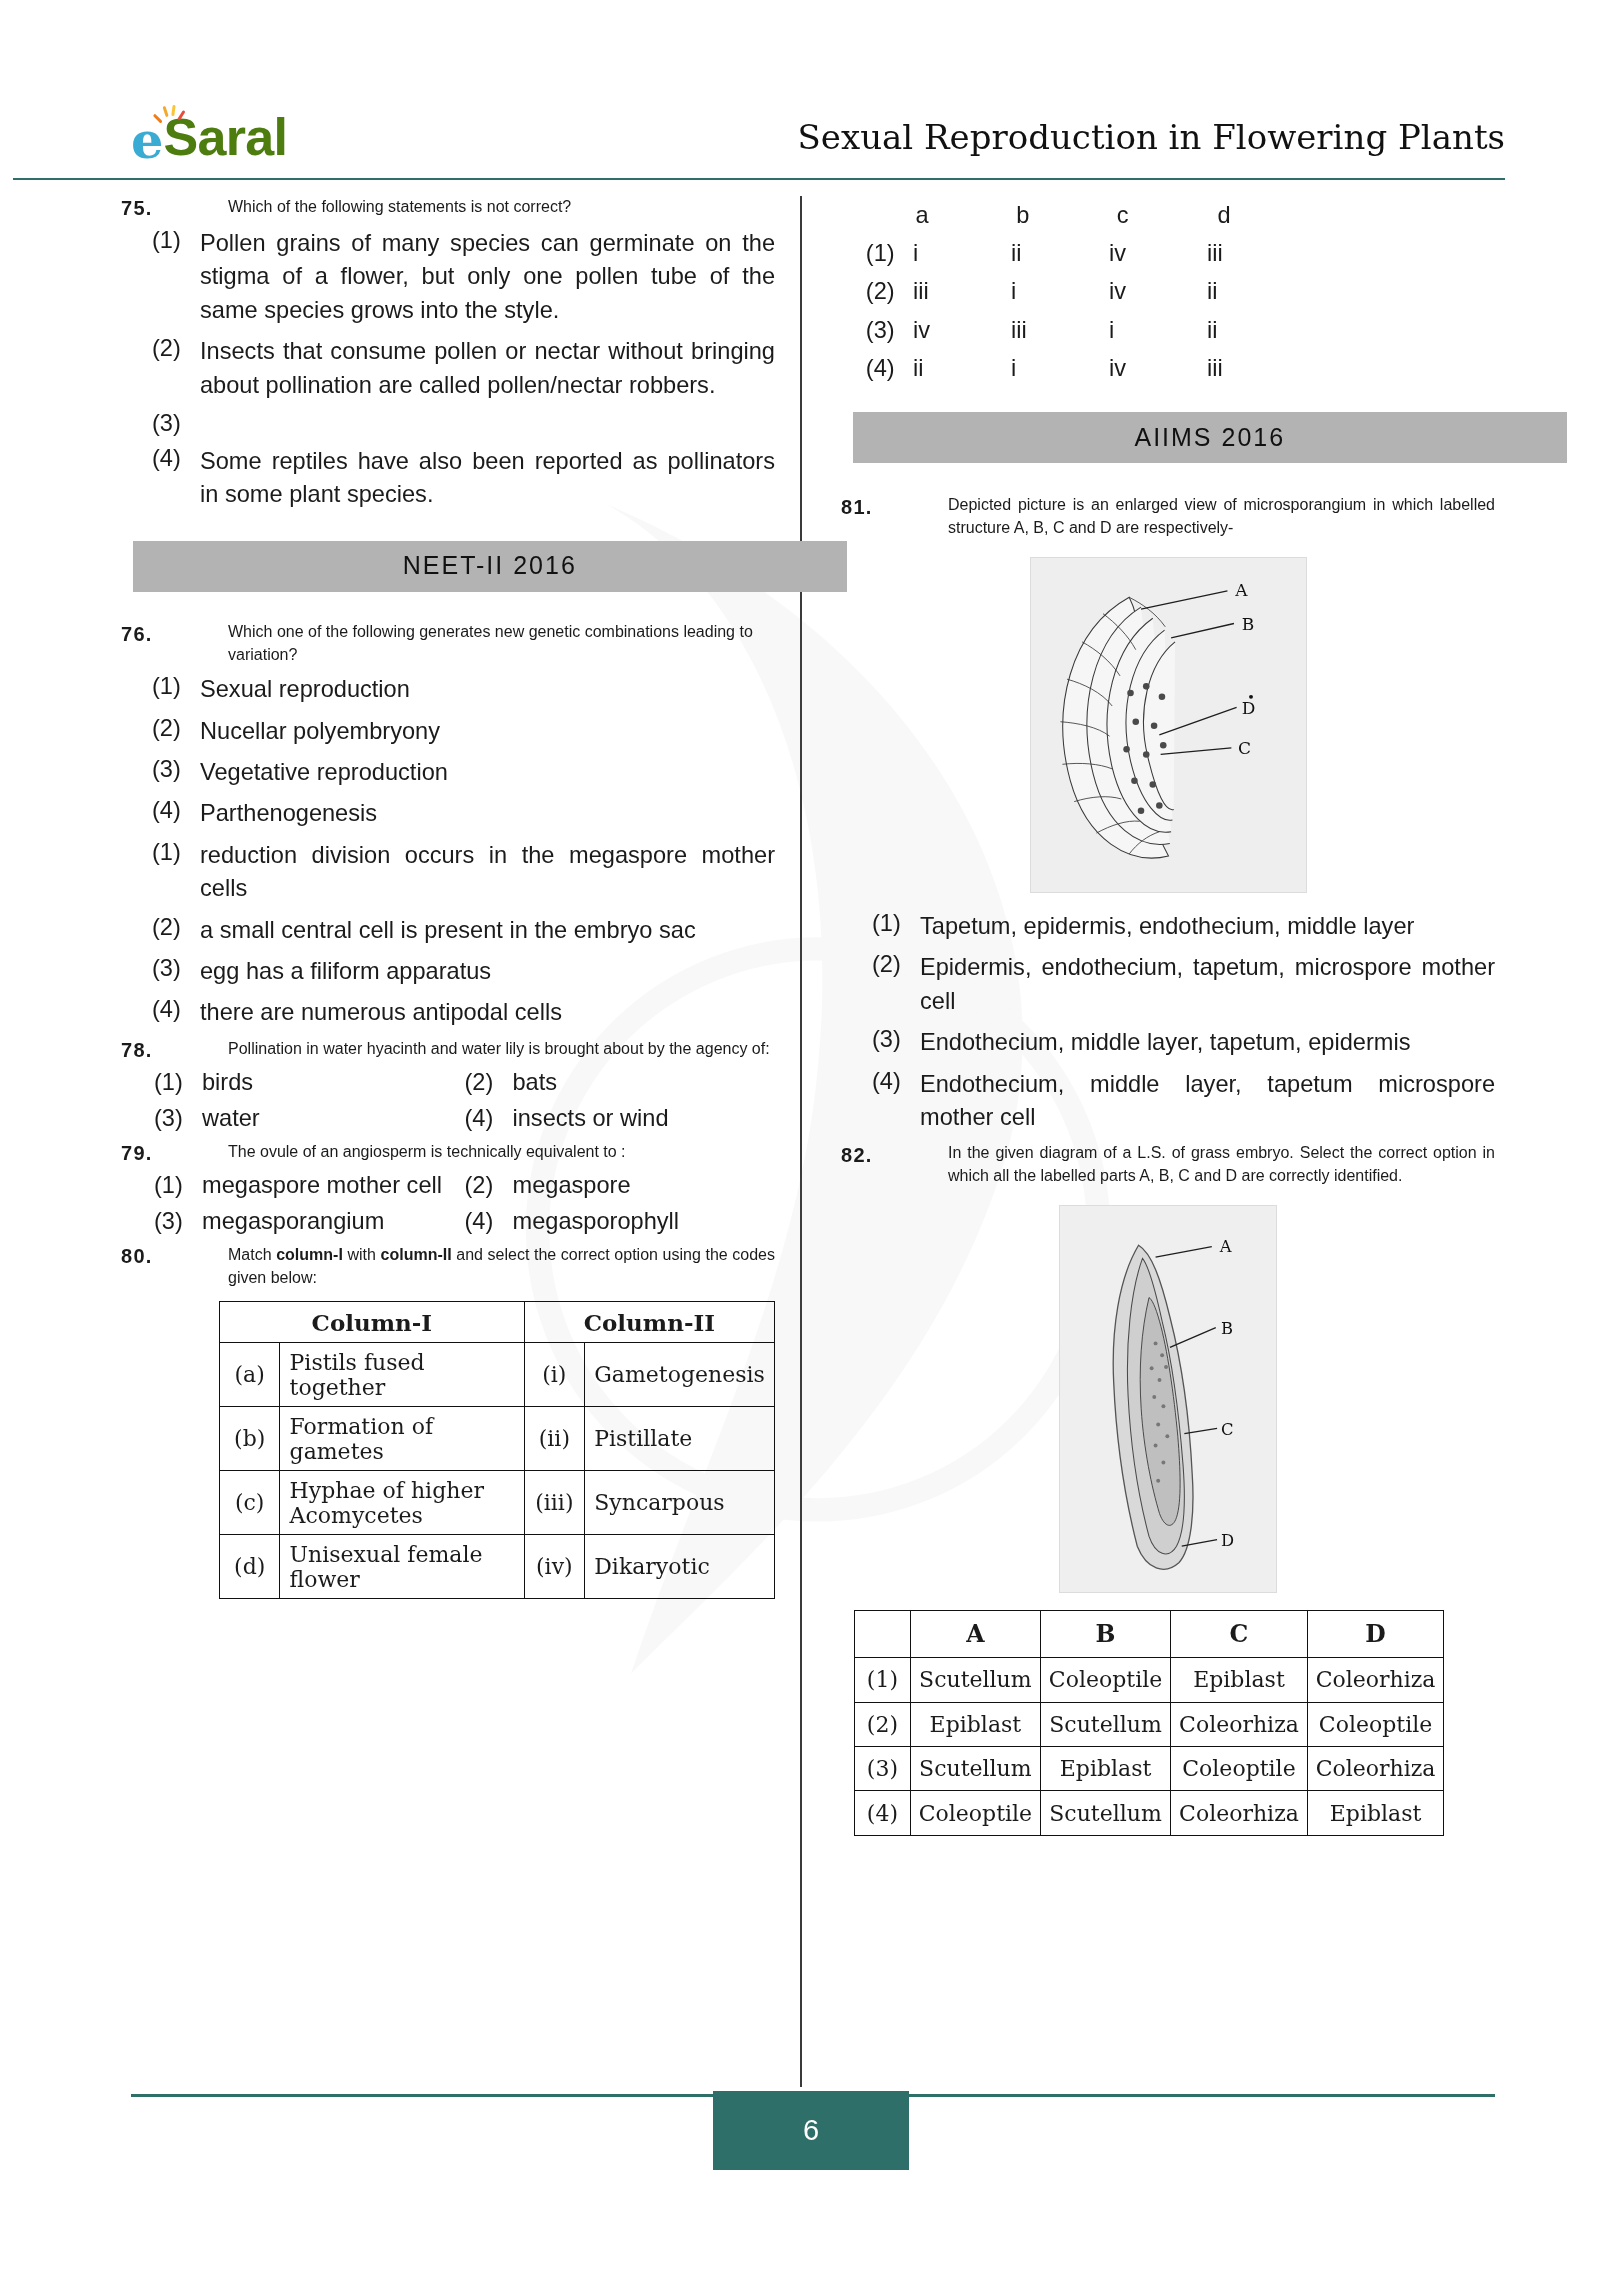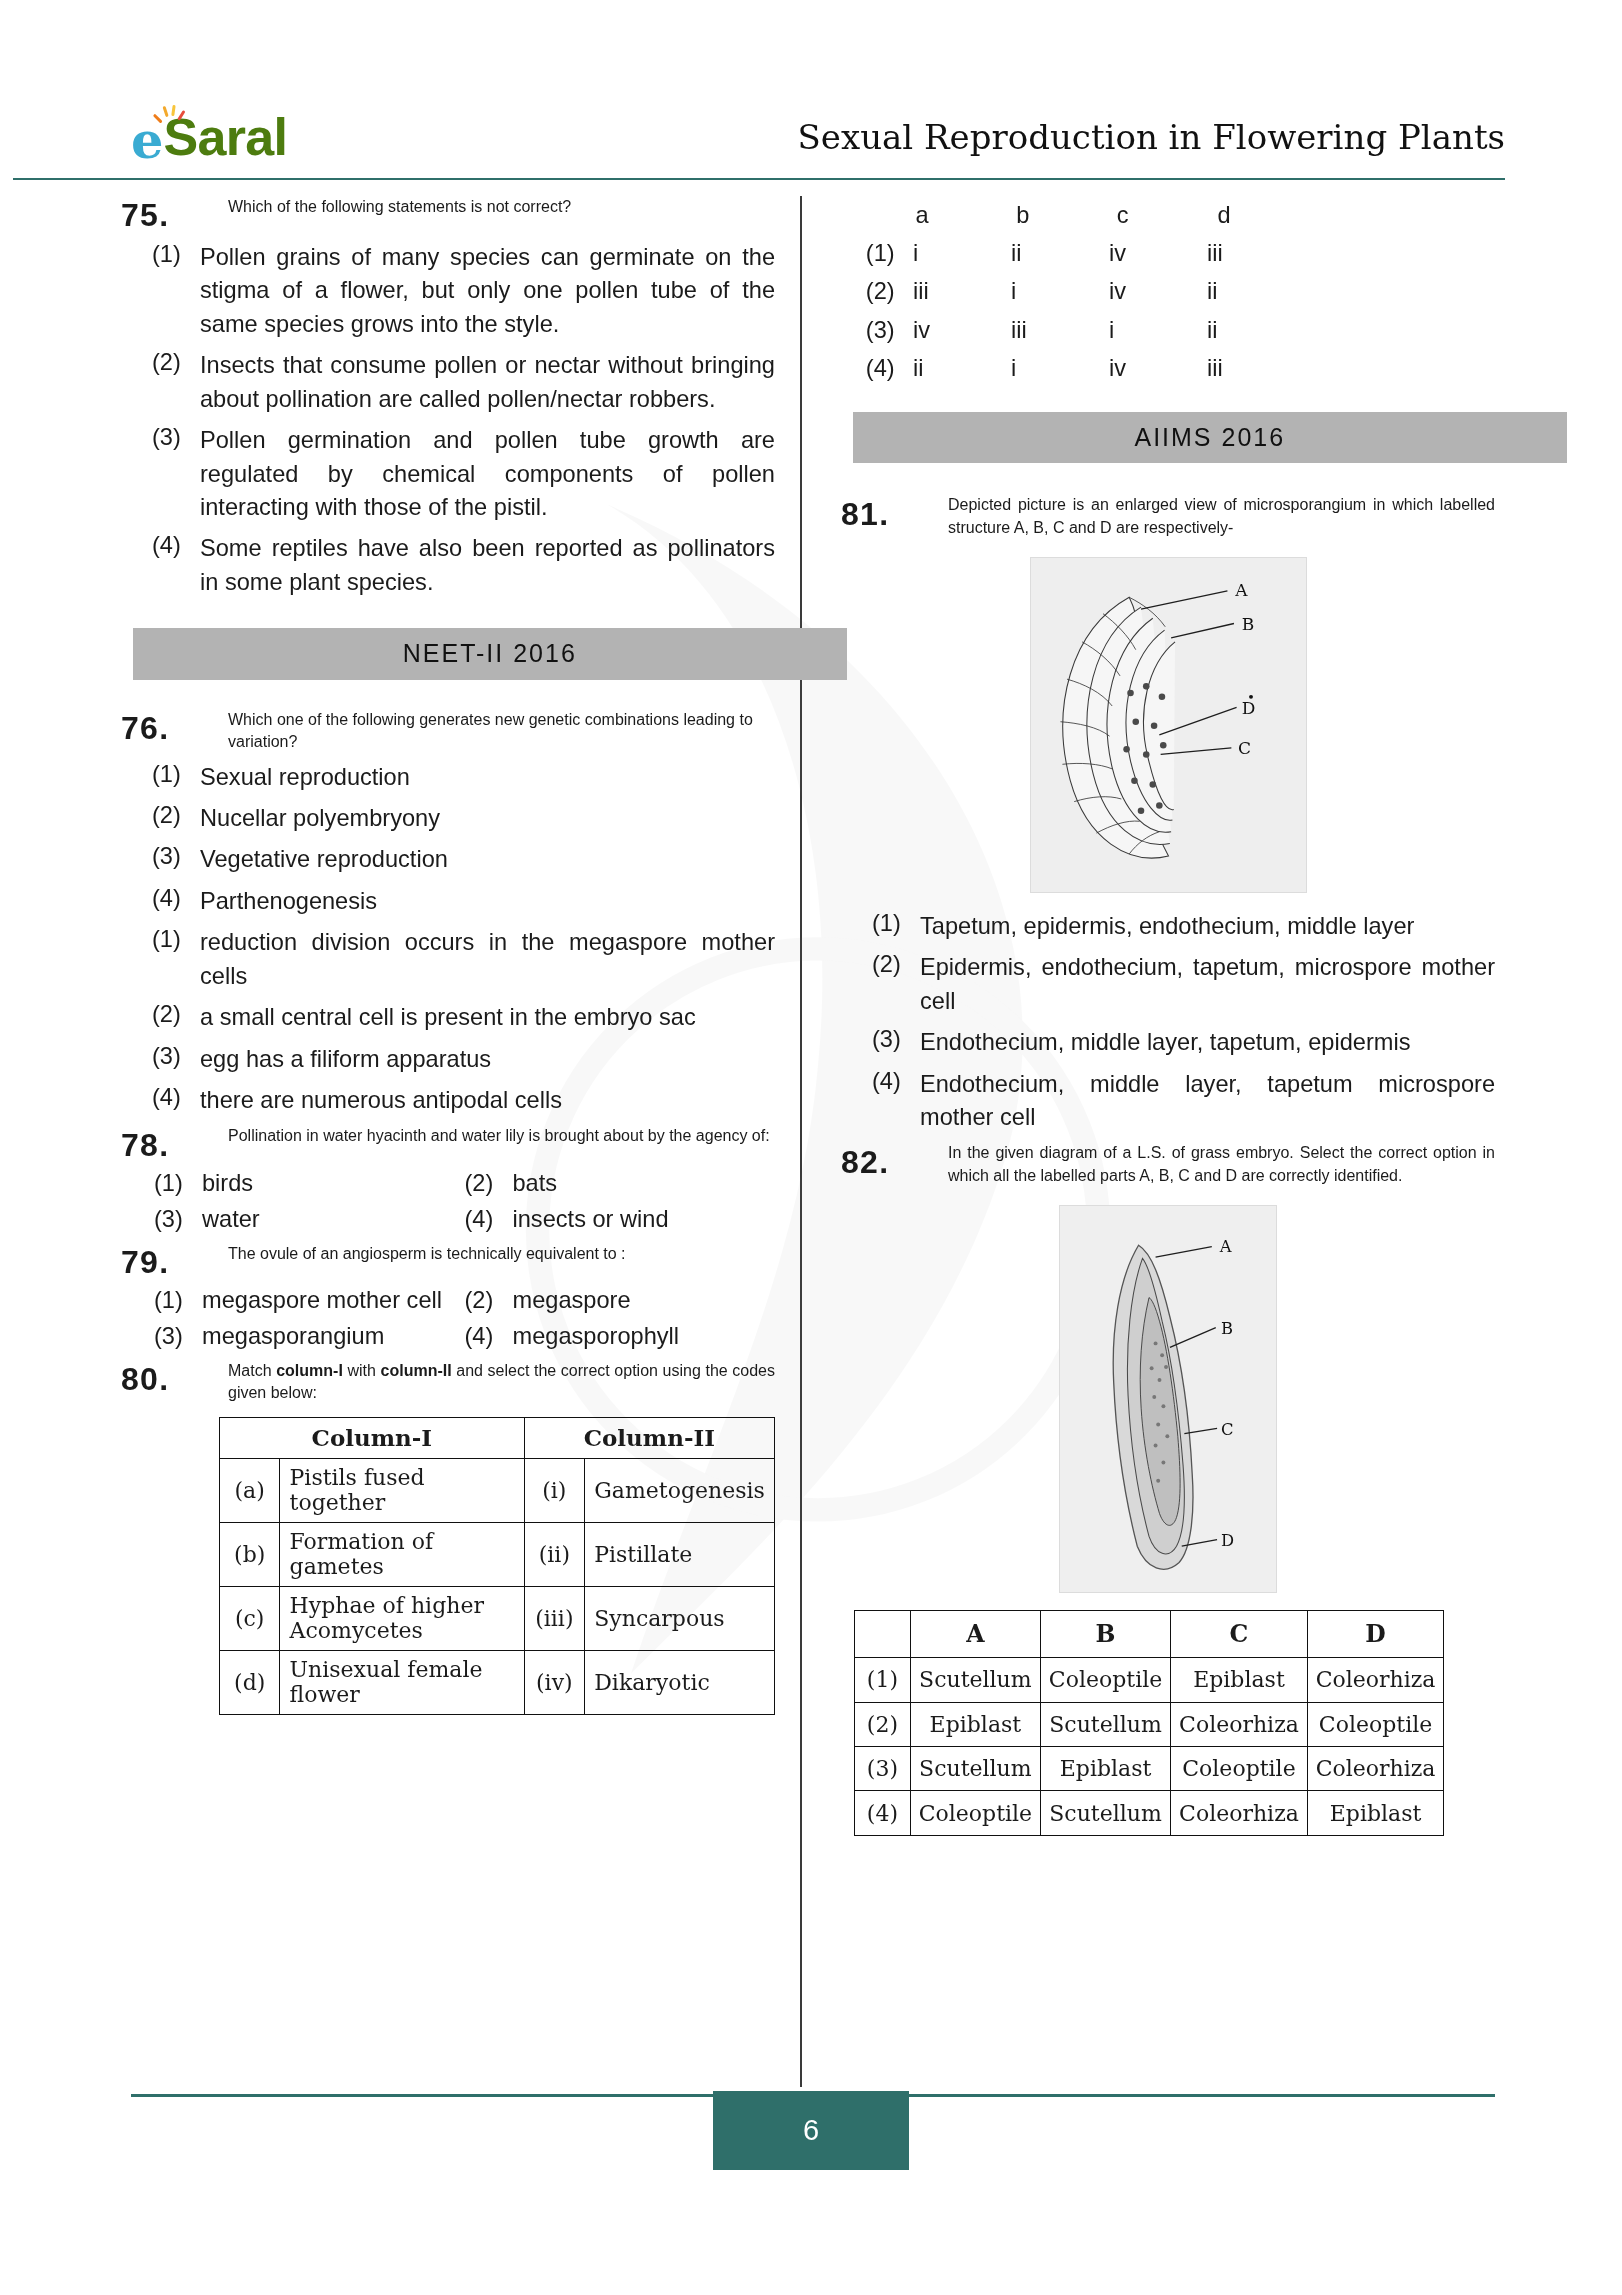--- a/index.html
+++ b/index.html
@@ -102,21 +102,21 @@
 
   
   .q {
     position: relative;
     margin-bottom: 6.5px;
   }
   .q-row { display: flex; }
   .q-num {
     width: 63px;
     flex: 0 0 63px;
-    font-size: 32px;
+    font-size: 20px;
     font-weight: bold;
     letter-spacing: 1.3px;
     padding-top: 1.3px;
   }
   .q-text {
     flex: 1;
     font-size: 16px;
     line-height: 1.42;
     text-align: justify;
     margin-left: 44px;
@@ -303,21 +303,20 @@
         <div class="opt">
           <div class="opt-n">(1)</div>
           <div class="opt-t">Pollen grains of many species can germinate on the stigma of a flower, but only one pollen tube of the same species grows into the style.</div>
         </div>
         <div class="opt">
           <div class="opt-n">(2)</div>
           <div class="opt-t">Insects that consume pollen or nectar without bringing about pollination are called pollen/nectar robbers.</div>
         </div>
         <div class="opt">
           <div class="opt-n">(3)</div>
-          <div class="opt-t">Pollen germination and pollen tube growth are regulated by chemical components of pollen interacting with those of the pistil.</div>
         </div>
         <div class="opt">
           <div class="opt-n">(4)</div>
           <div class="opt-t">Some reptiles have also been reported as pollinators in some plant species.</div>
         </div>
       </div>
     </div>
 
     <div class="banner">NEET-II  2016</div>
 

